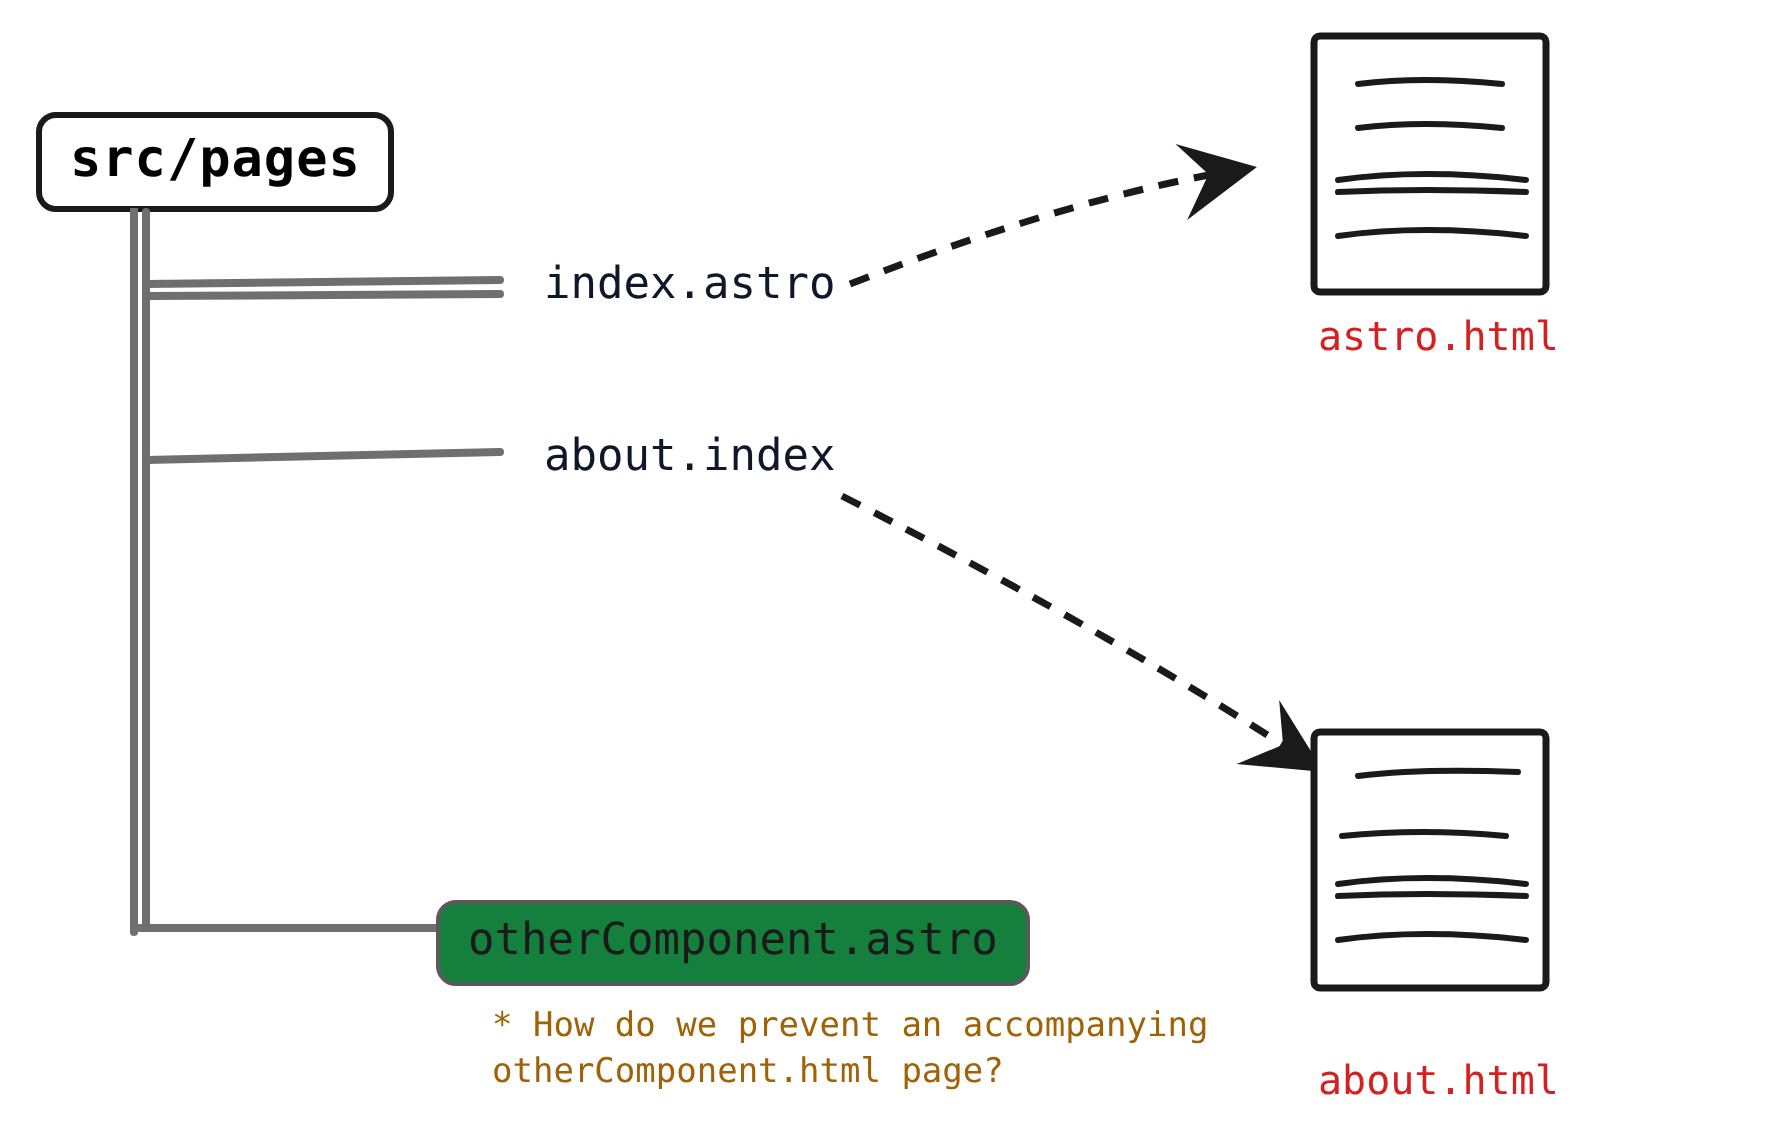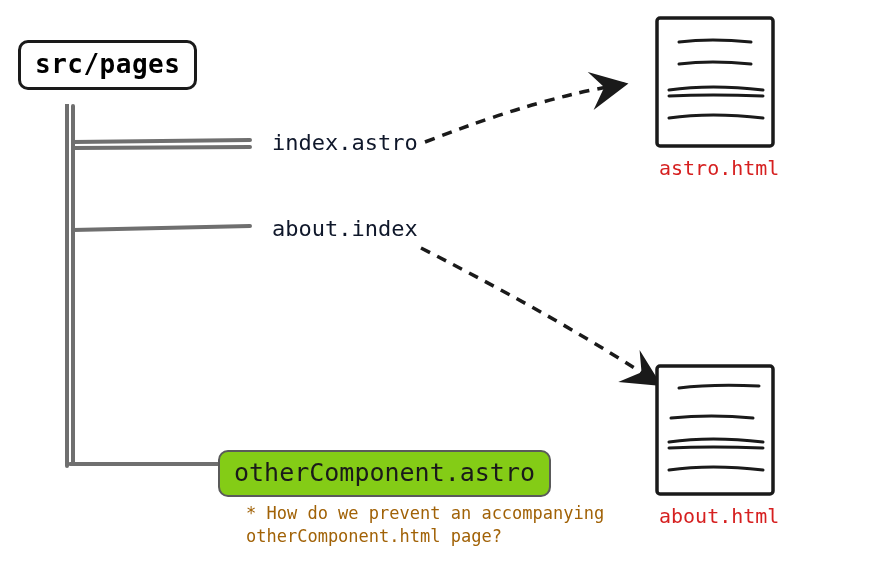--- a/index.html
+++ b/index.html
@@ -7,21 +7,21 @@
     width: 883px;
     height: 563px;
     background: #ffffff;
     font-family: ui-monospace, "SFMono-Regular", "Menlo", "Consolas", monospace;
     position: relative;
     overflow: hidden;
   }
   .root-box {
     position: absolute;
     left: 18px;
-    top: 40px;
+    top: 56px;
     border: 3px solid #1a1a1a;
     border-radius: 10px;
     padding: 6px 14px 8px 14px;
     background: #fff;
     font-size: 26px;
     font-weight: 700;
     letter-spacing: 0.5px;
   }
   .tree-svg {
     position: absolute;
@@ -34,23 +34,23 @@
     position: absolute;
     font-size: 22px;
     color: #0f172a;
   }
   .component-box {
     position: absolute;
     left: 218px;
     top: 450px;
     border: 2.5px solid #5a5a5a;
     border-radius: 10px;
-    background: #84cc16;
+    background: #15803d;
     padding: 6px 14px 8px 14px;
-    font-size: 25px;
+    font-size: 22px;
     color: #1a1a1a;
   }
   .note {
     position: absolute;
     left: 246px;
     top: 502px;
     font-size: 17px;
     color: #a16207;
     line-height: 1.35;
     max-width: 420px;
@@ -139,15 +139,15 @@
 <svg class="doc-icon" style="left:651px; top:360px;" width="128" height="140" viewBox="0 0 128 140">
   <rect x="6" y="6" width="116" height="128" rx="3" fill="#fff" stroke="#1a1a1a" stroke-width="3.5"></rect>
   <g stroke="#1a1a1a" stroke-width="3" fill="none" stroke-linecap="round">
     <path d="M28 28 Q60 24 108 26"></path>
     <path d="M20 58 Q60 54 102 58"></path>
     <path d="M18 82 Q60 76 112 82"></path>
     <path d="M18 88 Q60 86 112 88"></path>
     <path d="M18 110 Q60 104 112 110"></path>
   </g>
 </svg>
-<div class="output-label" style="left:659px; top:504px;">
+<div class="output-label" style="left:659px; top:528px;">
   <span>about.html</span>
 </div>
 
 </body></html>

